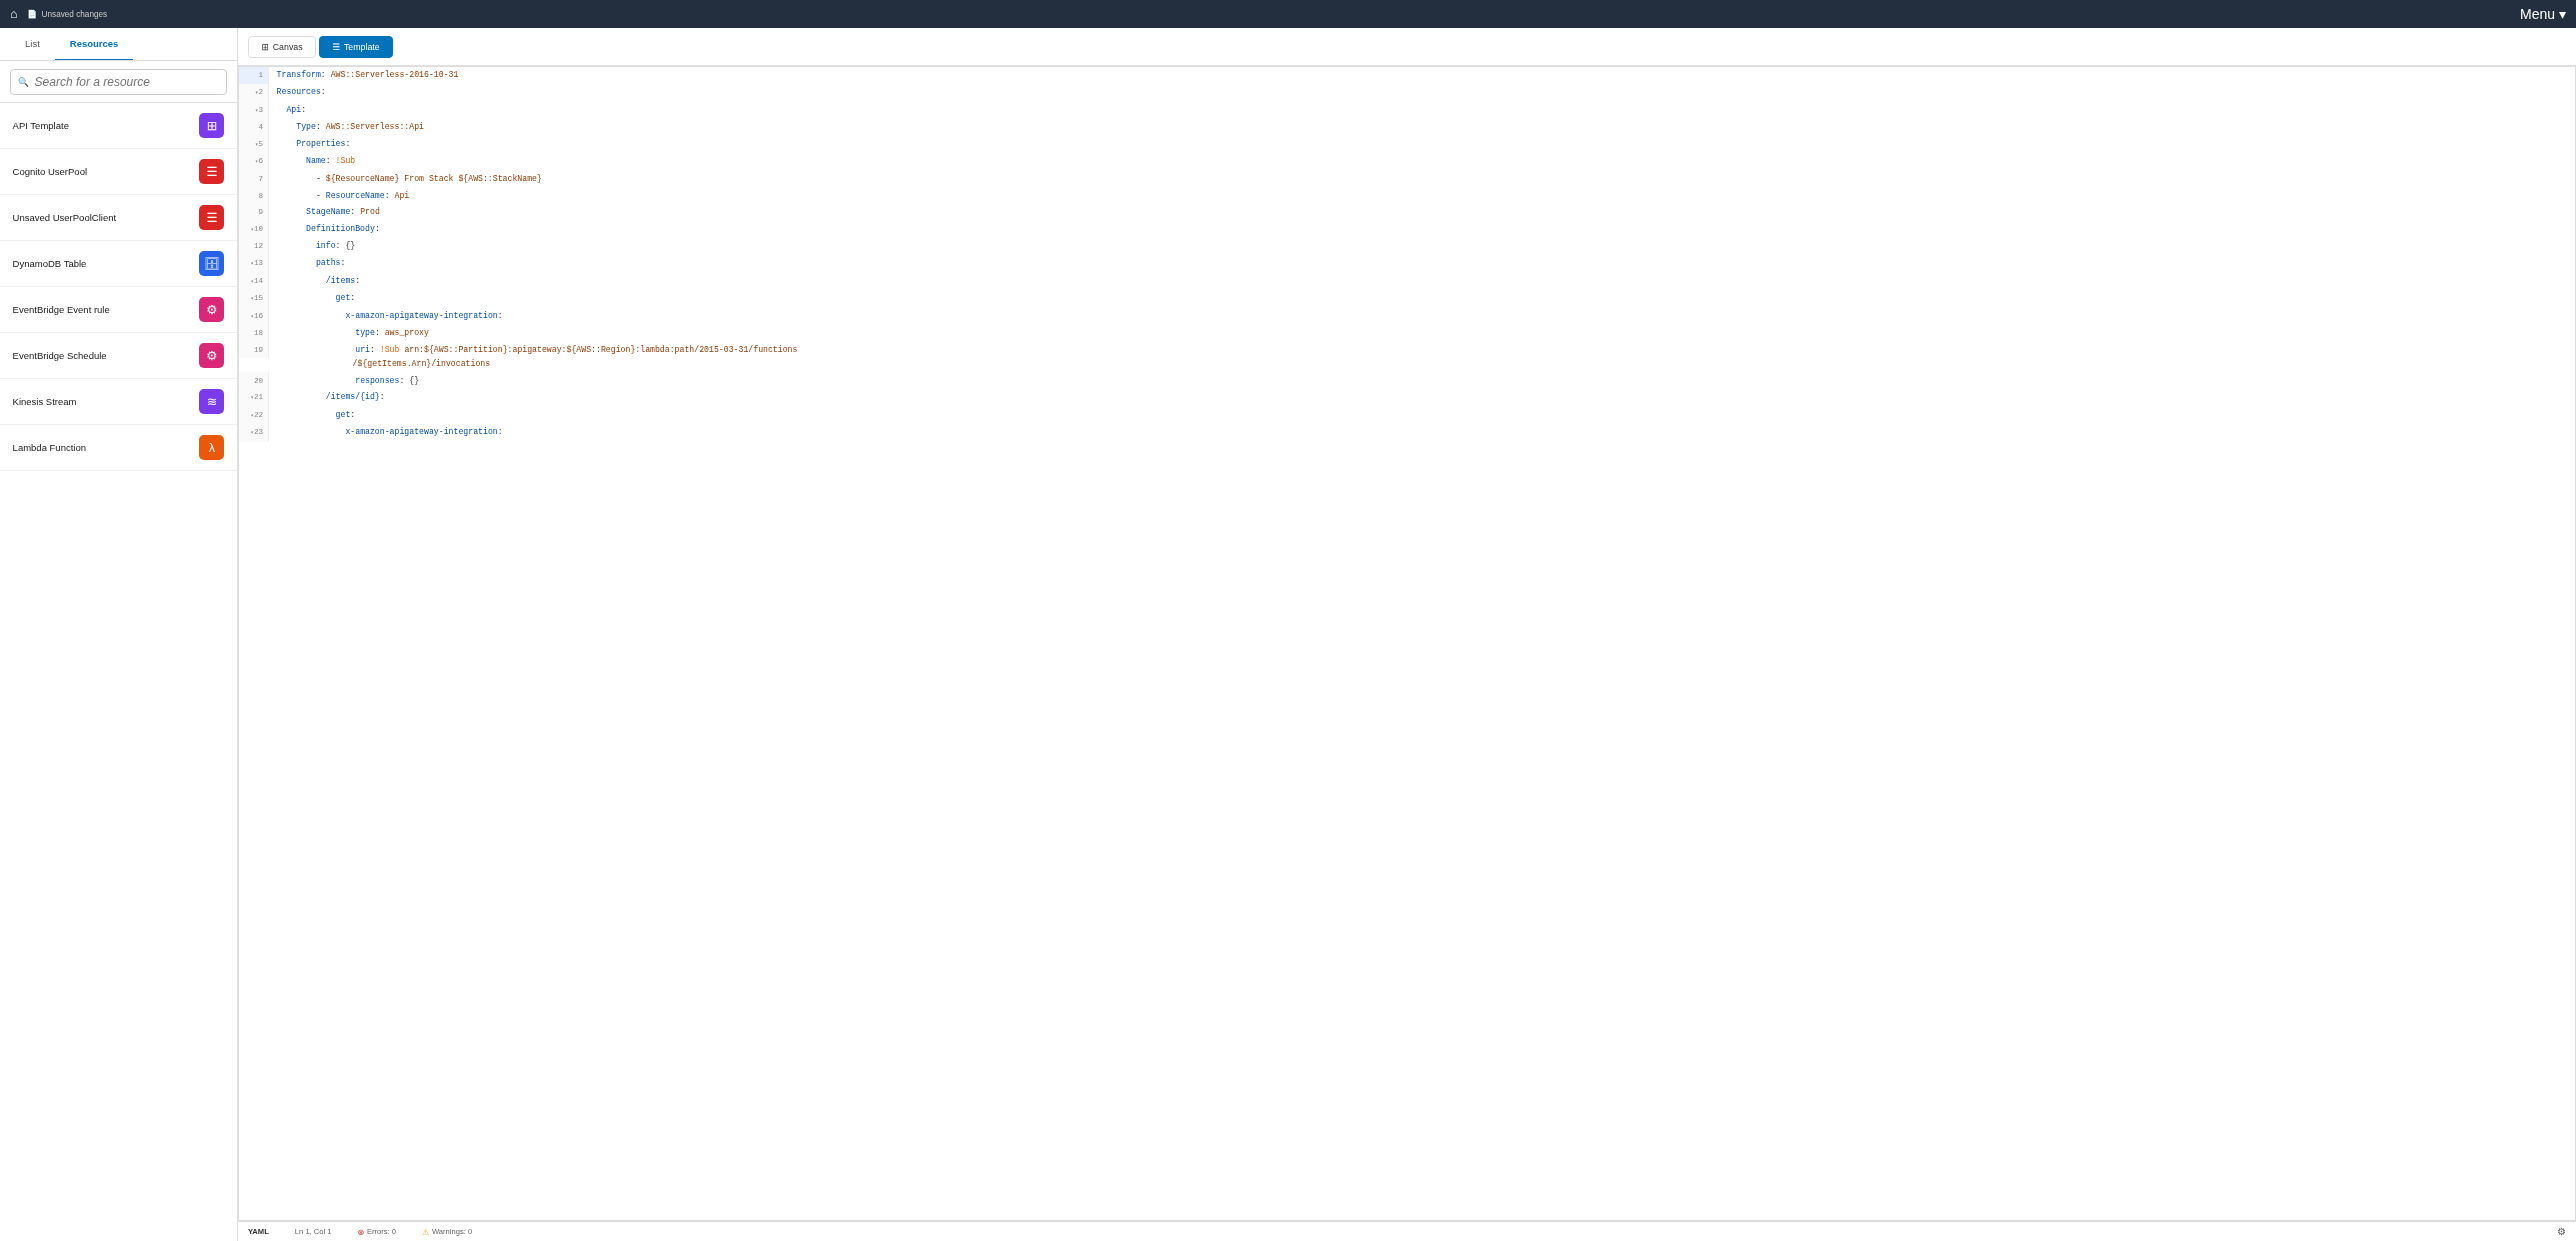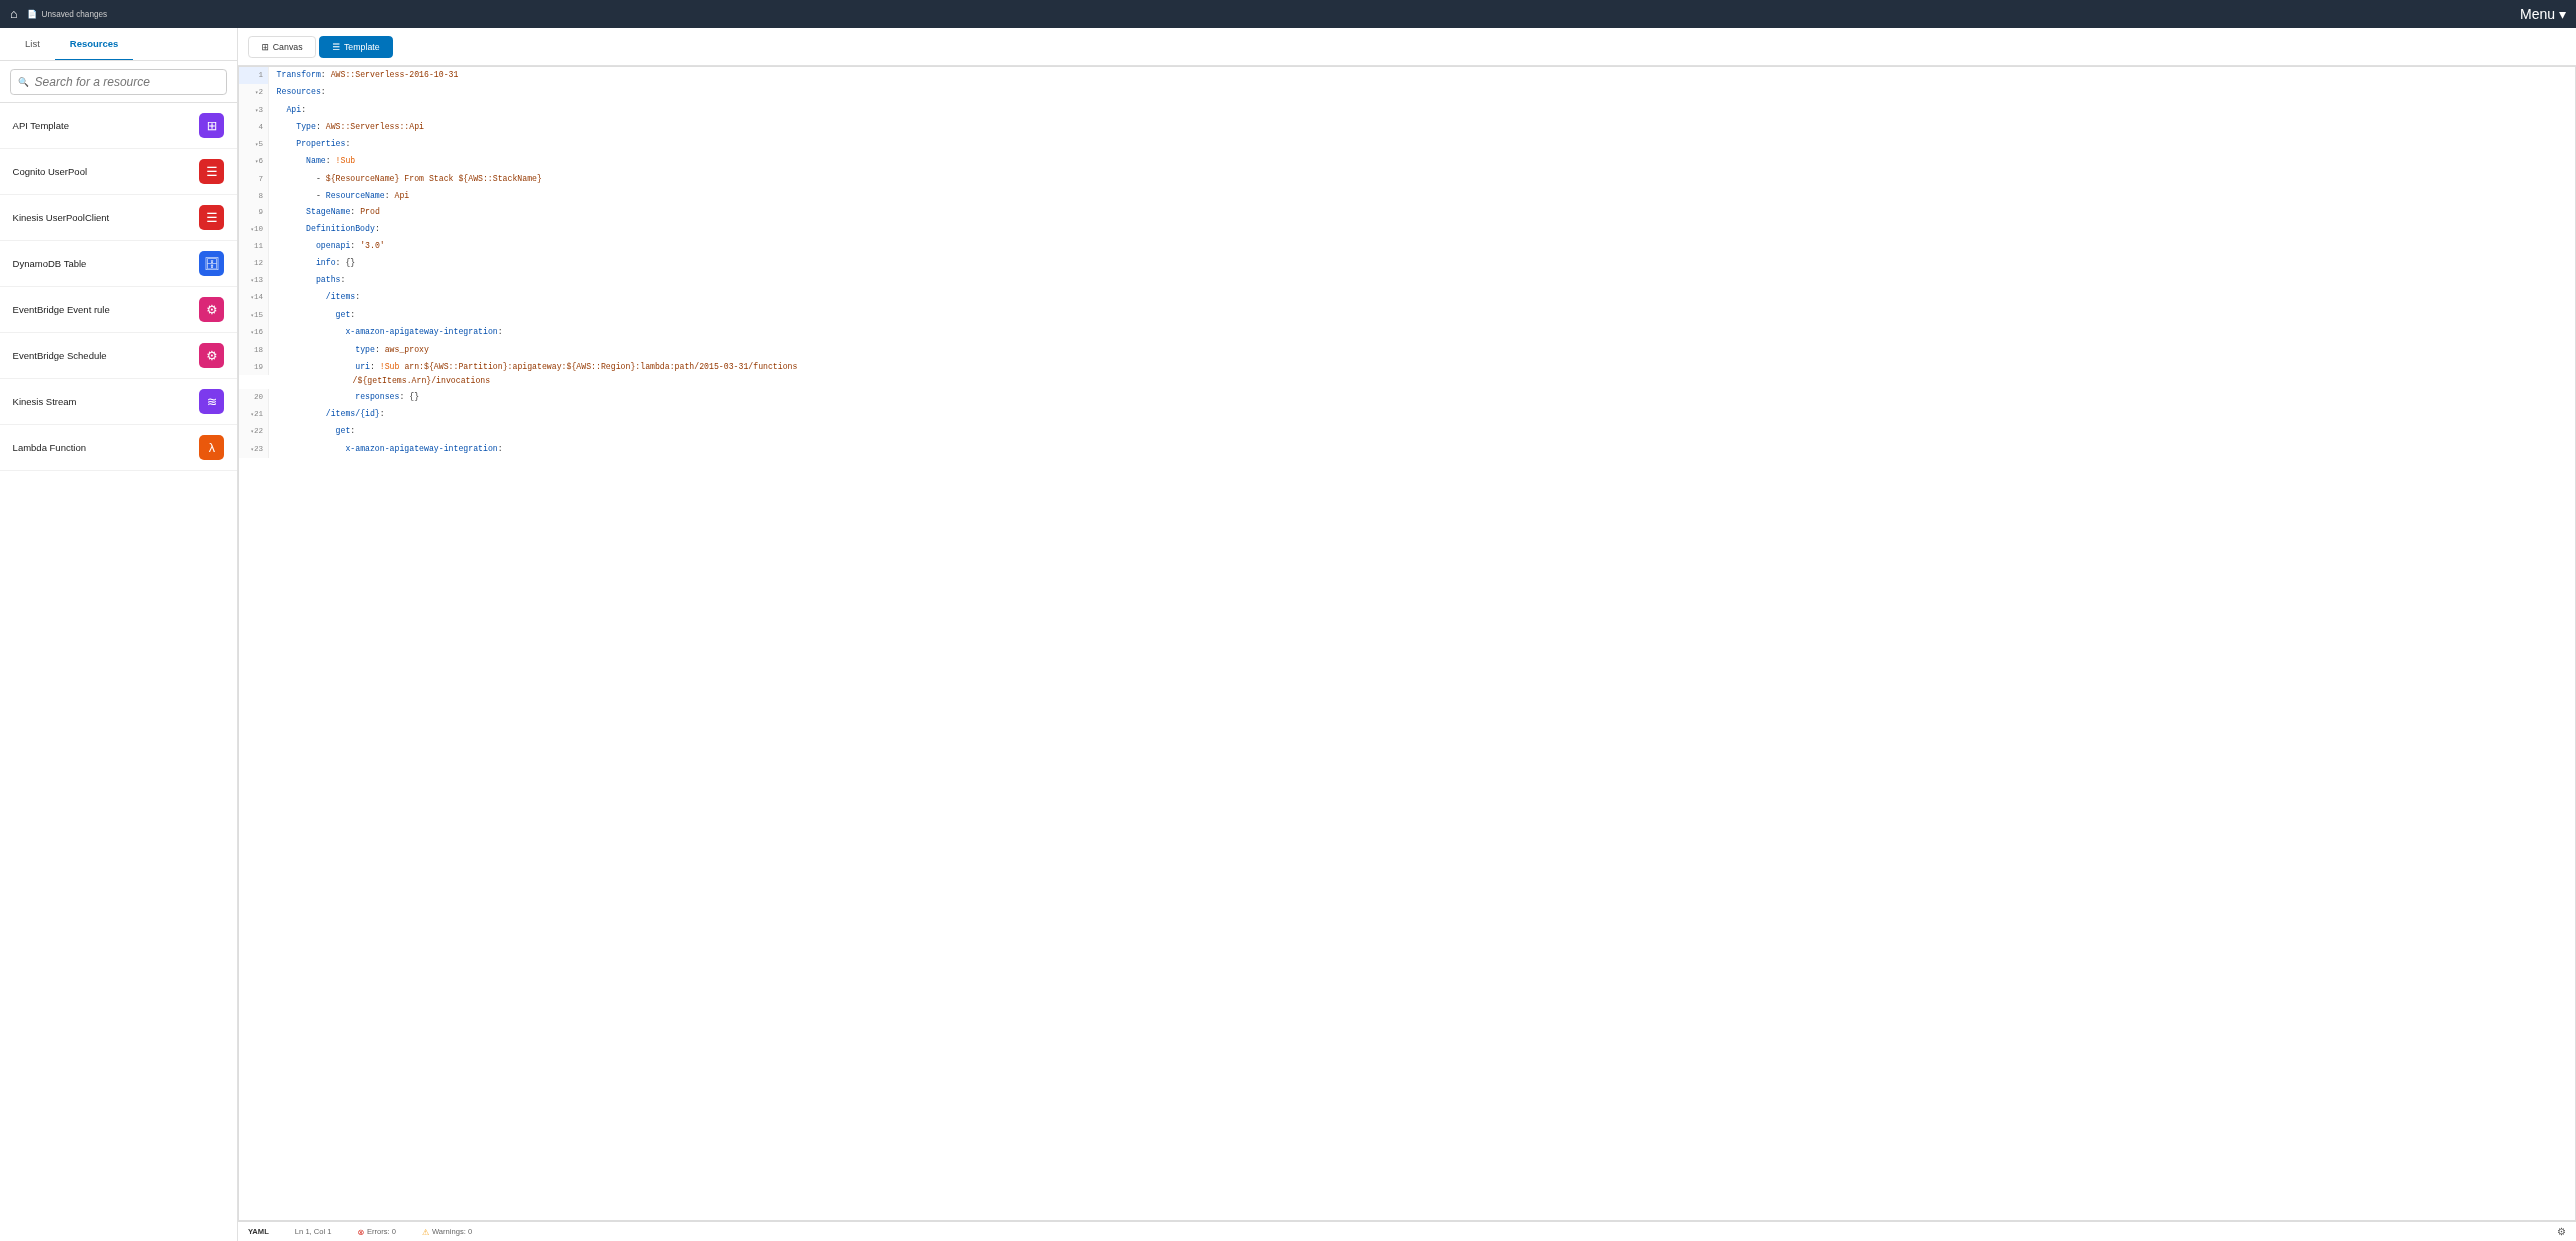--- a/index.html
+++ b/index.html
@@ -283,21 +283,21 @@
     <div class="resource-list" id="resource-list">
     <div class="resource-item">
           <span class="resource-name">API Template</span>
           <div class="resource-icon" style="background: rgb(124, 58, 237);">⊞</div>
         </div>
         <div class="resource-item">
           <span class="resource-name">Cognito UserPool</span>
           <div class="resource-icon" style="background: rgb(220, 38, 38);">☰</div>
         </div>
         <div class="resource-item">
-          <span class="resource-name">Kinesis UserPoolClient</span>
+          <span class="resource-name">Unsaved UserPoolClient</span>
           <div class="resource-icon" style="background: rgb(220, 38, 38);">☰</div>
         </div>
         <div class="resource-item">
           <span class="resource-name">DynamoDB Table</span>
           <div class="resource-icon" style="background: rgb(37, 99, 235);">🗄</div>
         </div>
         <div class="resource-item">
           <span class="resource-name">EventBridge Event rule</span>
           <div class="resource-icon" style="background: rgb(219, 39, 119);">⚙</div>
         </div>
@@ -362,24 +362,20 @@
         </div>
         <div class="code-line">
           <div class="line-number">9</div>
           <div class="line-content">      <span class="key">StageName</span>: <span class="val-str">Prod</span></div>
         </div>
         <div class="code-line">
           <div class="line-number"><span style="font-size:5.7px;color:#888">▾</span>10</div>
           <div class="line-content">      <span class="key">DefinitionBody</span>:</div>
         </div>
         <div class="code-line">
-          <div class="line-number">11</div>
-          <div class="line-content">        <span class="key">openapi</span>: <span class="val-str">'3.0'</span></div>
-        </div>
-        <div class="code-line">
           <div class="line-number">12</div>
           <div class="line-content">        <span class="key">info</span>: {}</div>
         </div>
         <div class="code-line">
           <div class="line-number"><span style="font-size:5.7px;color:#888">▾</span>13</div>
           <div class="line-content">        <span class="key">paths</span>:</div>
         </div>
         <div class="code-line">
           <div class="line-number"><span style="font-size:5.7px;color:#888">▾</span>14</div>
           <div class="line-content">          <span class="key">/items</span>:</div>

